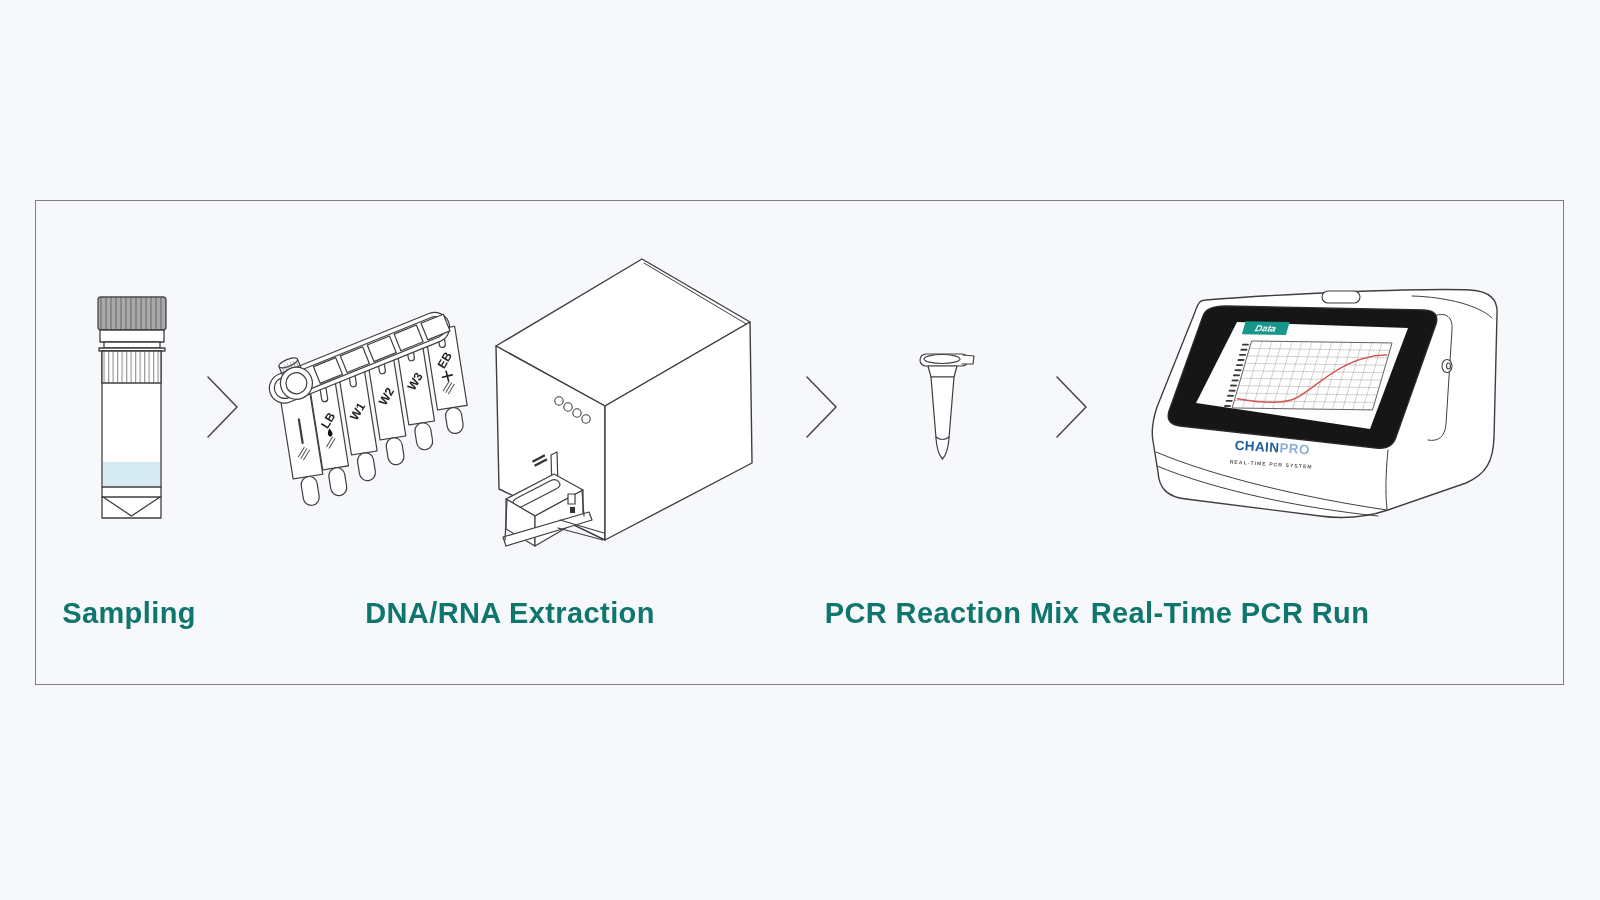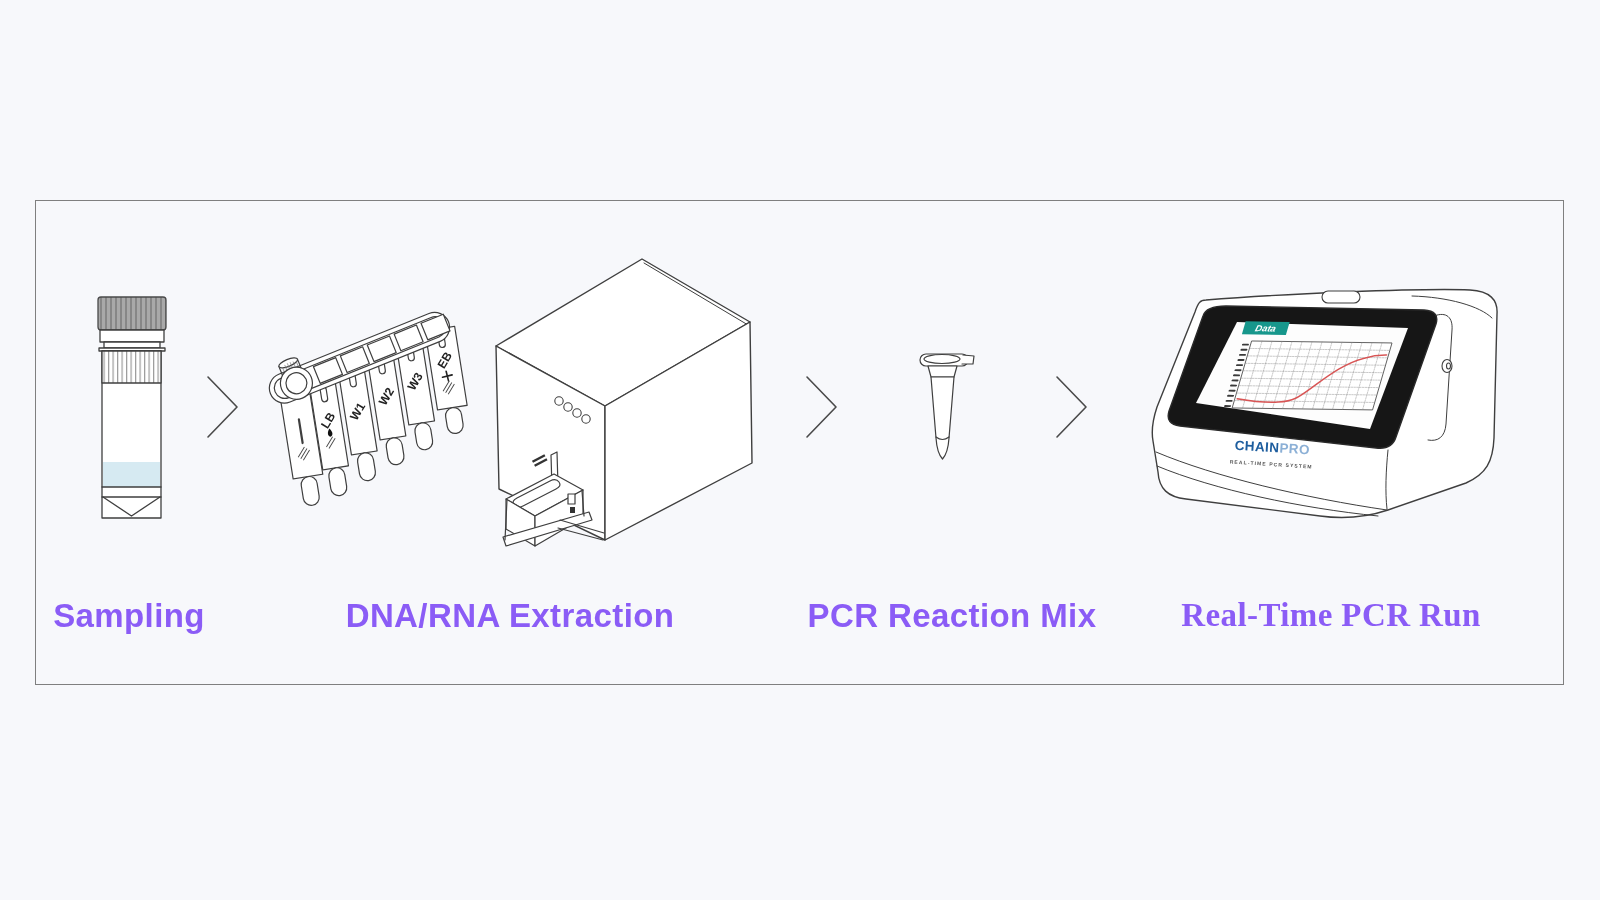--- a/index.html
+++ b/index.html
@@ -8,24 +8,24 @@
     background:#f7f8fb;
     font-family:"Liberation Sans", sans-serif;
   }
   .frame{
     position:absolute;left:35px;top:200px;width:1529px;height:485px;
     border:1px solid #7f7f7f;background:transparent;box-sizing:border-box;
   }
   .art{position:absolute;left:0;top:0;width:1600px;height:900px;}
   .step-label{
     position:absolute;top:597px;transform:translateX(-50%);
-    font-size:33px;font-weight:600;letter-spacing:0.4px;color:#8b5cf6;
+    font-size:29px;font-weight:600;letter-spacing:0.4px;color:#0f766e;
     white-space:nowrap;
   }
-  .lbl-1{left:129px;} .lbl-2{left:510px;text-align:right;} .lbl-3{left:952px;} .lbl-4{left:1331px;font-family:Liberation Serif, serif;}
+  .lbl-1{left:129px;} .lbl-2{left:510px;text-align:right;} .lbl-3{left:952px;} .lbl-4{left:1230px;}
 </style>
 </head>
 <body>
 
 <div class="frame"></div>
 
 <svg class="art" viewBox="0 0 1600 900" stroke-linecap="round" stroke-linejoin="round">
   <defs>
     <pattern id="capStripes" width="5" height="12" patternUnits="userSpaceOnUse">
       <rect width="5" height="12" fill="#a9a9a9"></rect>

